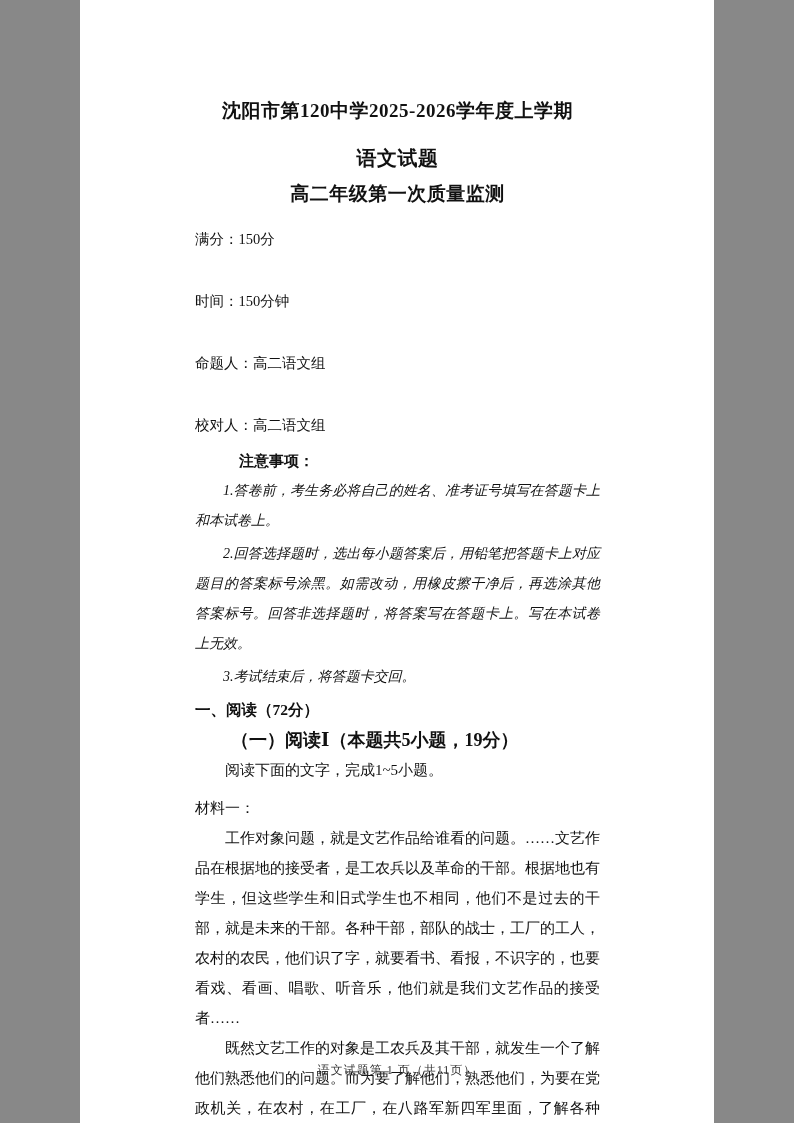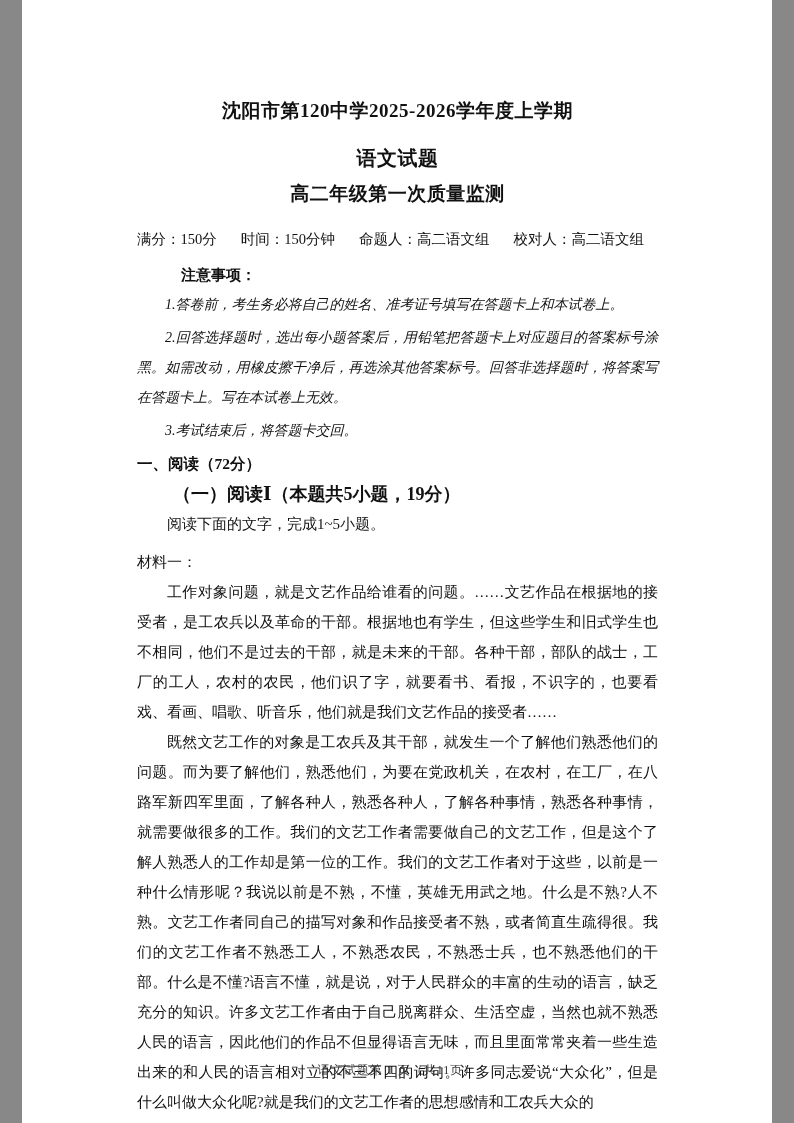--- a/index.html
+++ b/index.html
@@ -1,19 +1,19 @@
 <!DOCTYPE html>
 <html><head>
 <meta charset="utf-8">
 <style>
   * { margin: 0; padding: 0; box-sizing: border-box; }
   html, body { background: #888; }
   .page {
     position: relative;
-    width: 750px;
+    width: 634px;
     height: 1123px;
     margin: 0 auto;
     background: #ffffff;
     font-family: "Liberation Serif", "DejaVu Serif", serif;
     color: #111111;
     overflow: hidden;
   }
   .content {
     padding: 98px 114px 0 115px;
   }
@@ -22,22 +22,22 @@
     font-weight: bold;
     font-size: 19px;
     line-height: 25px;
     letter-spacing: 0.5px;
   }
   .title-line.t1 { margin-bottom: 23px; }
   .title-line.t2 { margin-bottom: 22px; }
   .title-line.t3 { margin-bottom: 10px; font-size: 20px; }
   .meta-row {
     display: flex;
-    flex-direction: row;
-    gap: 24px;
+    flex-direction: column;
+    gap: 40px;
     font-size: 14.5px;
     line-height: 22px;
     margin-bottom: 10px;
     white-space: nowrap;
   }
   .body-text { font-size: 15px; line-height: 30px; }
   .notice-heading {
     font-size: 15px;
     line-height: 30px;
     font-weight: bold;

